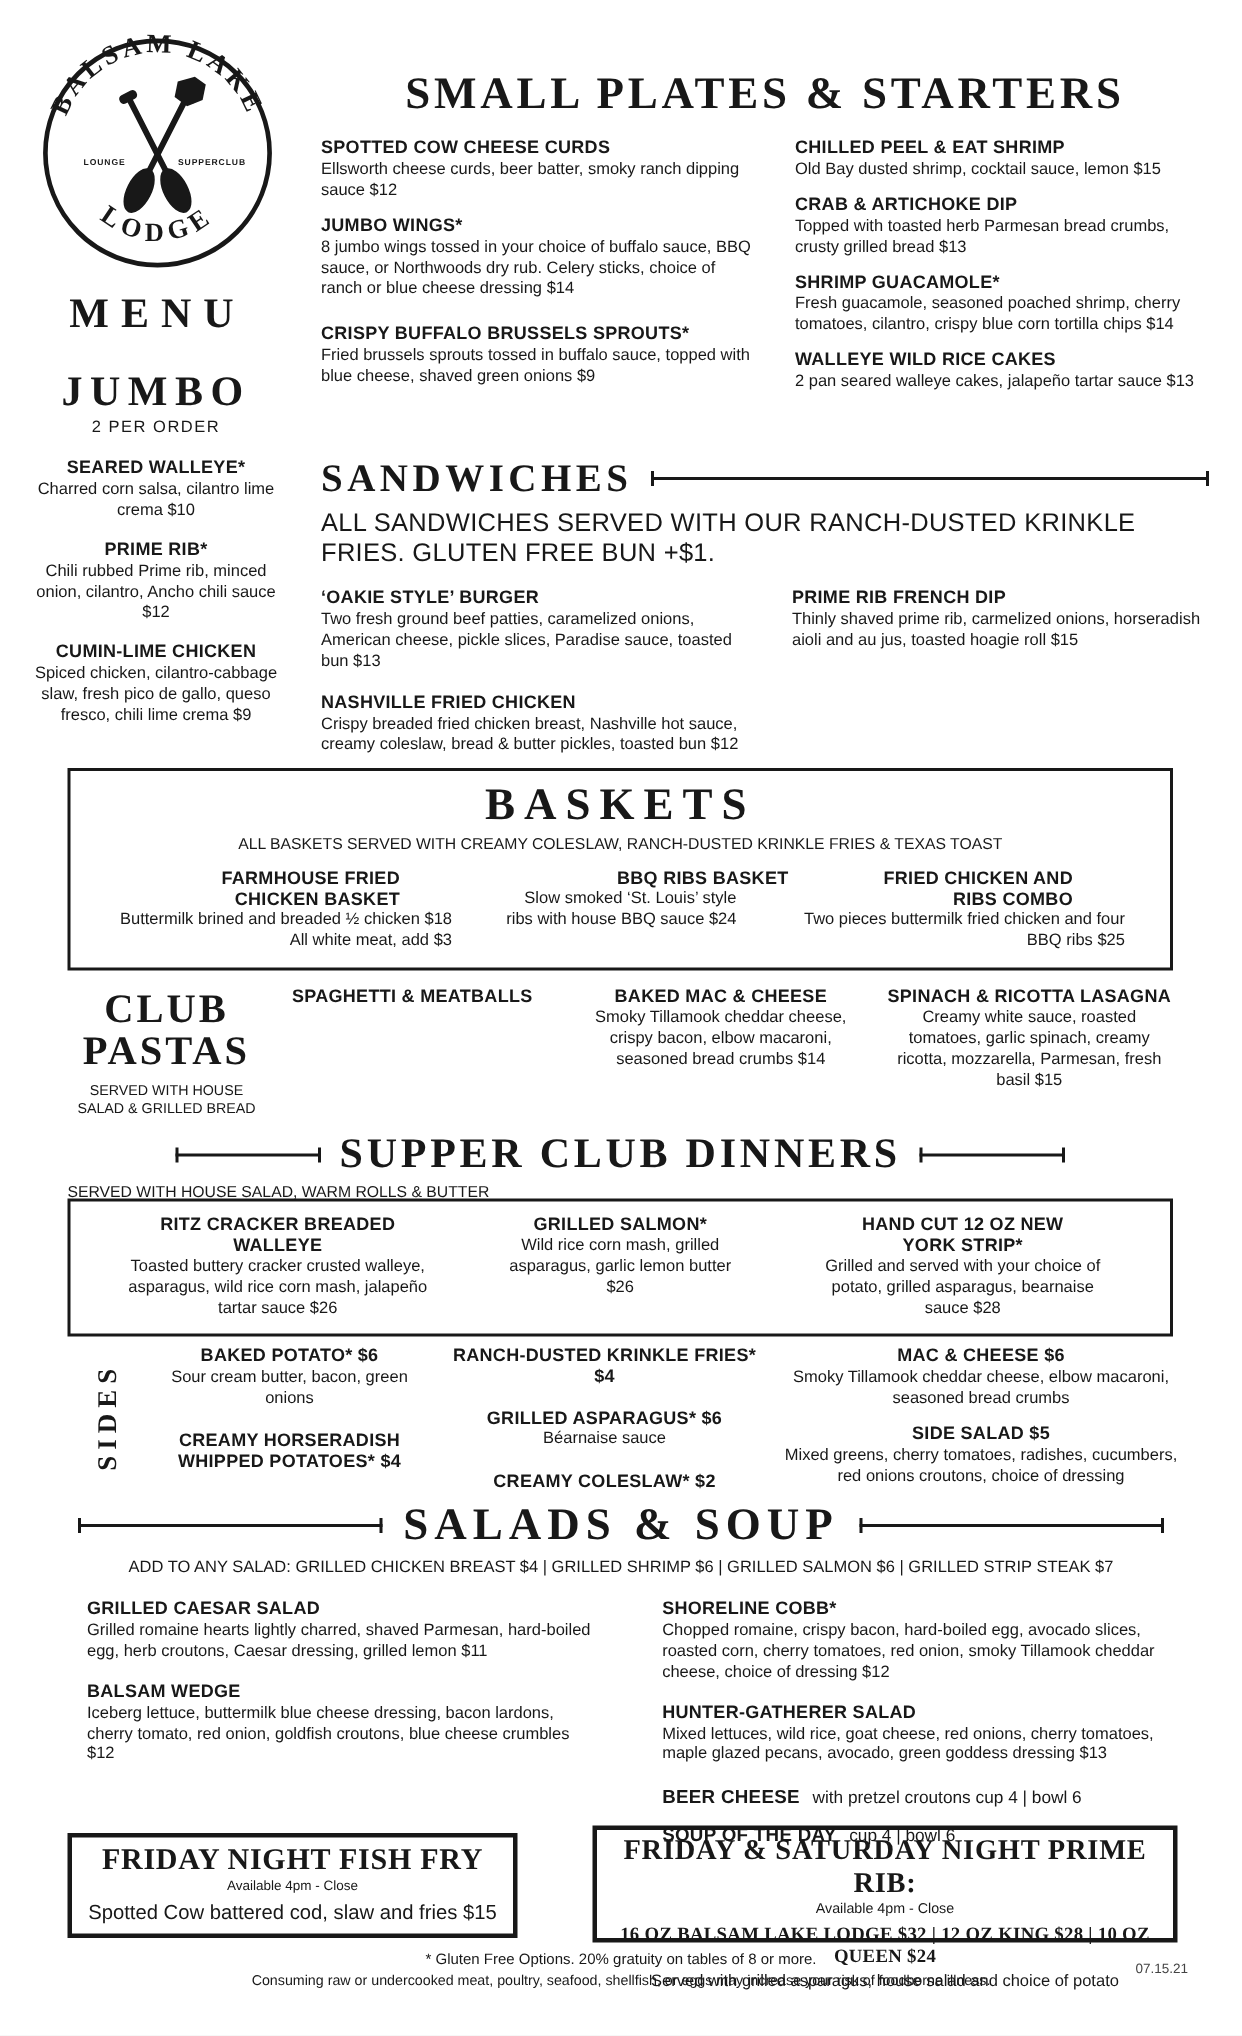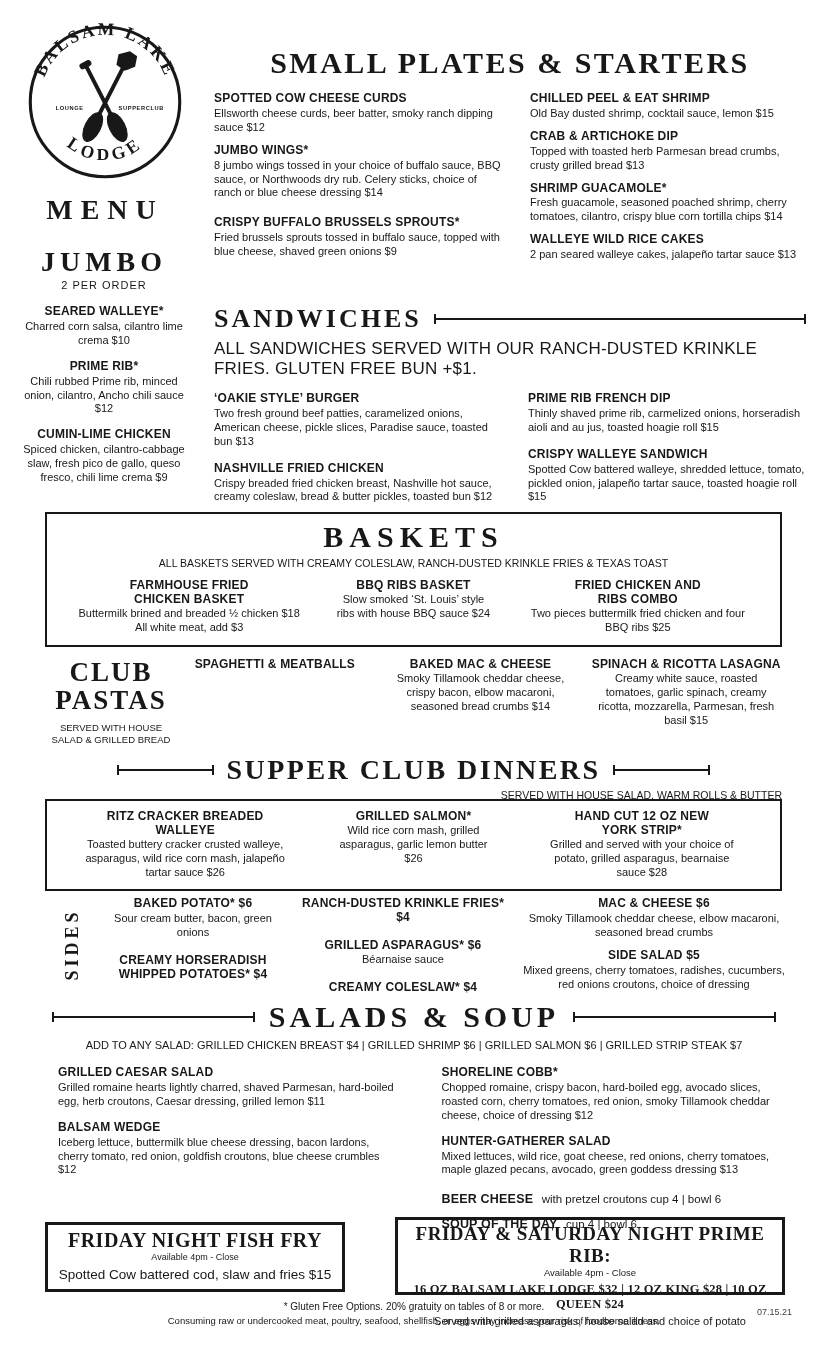--- a/index.html
+++ b/index.html
@@ -37,33 +37,33 @@
   .sw-title { font-size:26px; letter-spacing:3px; margin-right:12px; }
   .sw-note { font-size:17px; letter-spacing:0.2px; margin-top:5px; }
   .sw-cols { gap:28px; margin-top:13px; }
   .sw-col1 { width:288px; } .sw-col2 { width:280px; }
   .sandwiches .item { margin-bottom:13px; }
 
   .baskets { position:absolute; left:45px; top:512px; width:737px; height:135px; border:2px solid #181818; text-align:center; padding-top:6px; }
   .bk-title { font-size:30px; letter-spacing:6px; }
   .bk-note { font-size:10.5px; margin-top:3px; }
   .bk-cols { justify-content:space-between; padding:10px 30px 0 30px; }
-  .bk-col { width:245px; text-align:center; }
+  .bk-col { width:245px; text-align:right; }
 
   .pastas { position:absolute; left:45px; top:658px; width:737px; display:flex; }
   .pa-head { width:132px; text-align:center; }
   .pa-title { font-size:27px; letter-spacing:2px; line-height:1.05; }
   .pa-note { font-size:9.5px; margin-top:7px; line-height:1.3; padding:0 6px; }
   .pa-cols { flex:1; gap:14px; padding-left:2px; }
   .pa-col { flex:1; text-align:center; }
 
   .supper-head { position:absolute; left:45px; top:754px; width:737px; }
   .sc-hrow { padding:0 72px; }
   .sc-title { font-size:28px; letter-spacing:2.5px; margin:0 12px; }
-  .sc-note { text-align:right; font-size:10.5px; margin-top:3px; }
+  .sc-note { text-align:left; font-size:10.5px; margin-top:3px; }
   .supper-box { position:absolute; left:45px; top:799px; width:737px; height:92px; border:2px solid #181818; display:flex; padding:9px 24px 0 24px; }
   .sc-col { flex:1; text-align:center; }
 
   .sides-label { position:absolute; left:30px; top:934px; width:84px; text-align:center; transform:rotate(-90deg);
                  font-family:"Liberation Serif",serif; font-weight:bold; font-size:18px; letter-spacing:4px; }
   .sides { position:absolute; left:98px; top:897px; width:692px; display:flex; justify-content:space-between; }
   .sd-col1 { width:190px; text-align:center; } .sd-col2 { width:215px; text-align:center; } .sd-col3 { width:272px; text-align:center; }
   .sides .item { margin-bottom:9px; }
   .sd-gap { margin-top:14px; }
 
@@ -210,24 +210,20 @@
         <div class="item">
           <div class="name">NASHVILLE FRIED CHICKEN</div>
           <div class="desc">Crispy breaded fried chicken breast, Nashville hot sauce, creamy coleslaw, bread &amp; butter pickles, toasted bun $12</div>
         </div>
       </div>
       <div class="sw-col2">
         <div class="item">
           <div class="name">PRIME RIB FRENCH DIP</div>
           <div class="desc">Thinly shaved prime rib, carmelized onions, horseradish aioli and au jus, toasted hoagie roll $15</div>
         </div>
-        <div class="item">
-          <div class="name">CRISPY WALLEYE SANDWICH</div>
-          <div class="desc">Spotted Cow battered walleye, shredded lettuce, tomato, pickled onion, jalapeño tartar sauce, toasted hoagie roll $15</div>
-        </div>
       </div>
     </div>
   </div>
 
   <div class="baskets">
     <div class="bk-title serif">BASKETS</div>
     <div class="bk-note">ALL BASKETS SERVED WITH CREAMY COLESLAW, RANCH-DUSTED KRINKLE FRIES &amp; TEXAS TOAST</div>
     <div class="cols bk-cols">
       <div class="bk-col">
         <div class="name w150">FARMHOUSE FRIED CHICKEN BASKET</div>
@@ -302,21 +298,21 @@
     </div>
     <div class="sd-col2">
       <div class="item">
         <div class="name">RANCH-DUSTED KRINKLE FRIES* $4</div>
       </div>
       <div class="item sd-gap">
         <div class="name">GRILLED ASPARAGUS*  $6</div>
         <div class="desc">Béarnaise sauce</div>
       </div>
       <div class="item sd-gap">
-        <div class="name">CREAMY COLESLAW* $4</div>
+        <div class="name">CREAMY COLESLAW* $2</div>
       </div>
     </div>
     <div class="sd-col3">
       <div class="item">
         <div class="name">MAC &amp; CHEESE $6</div>
         <div class="desc w250">Smoky Tillamook cheddar cheese, elbow macaroni, seasoned bread crumbs</div>
       </div>
       <div class="item">
         <div class="name">SIDE SALAD $5</div>
         <div class="desc">Mixed greens, cherry tomatoes, radishes, cucumbers, red onions croutons, choice of dressing</div>

